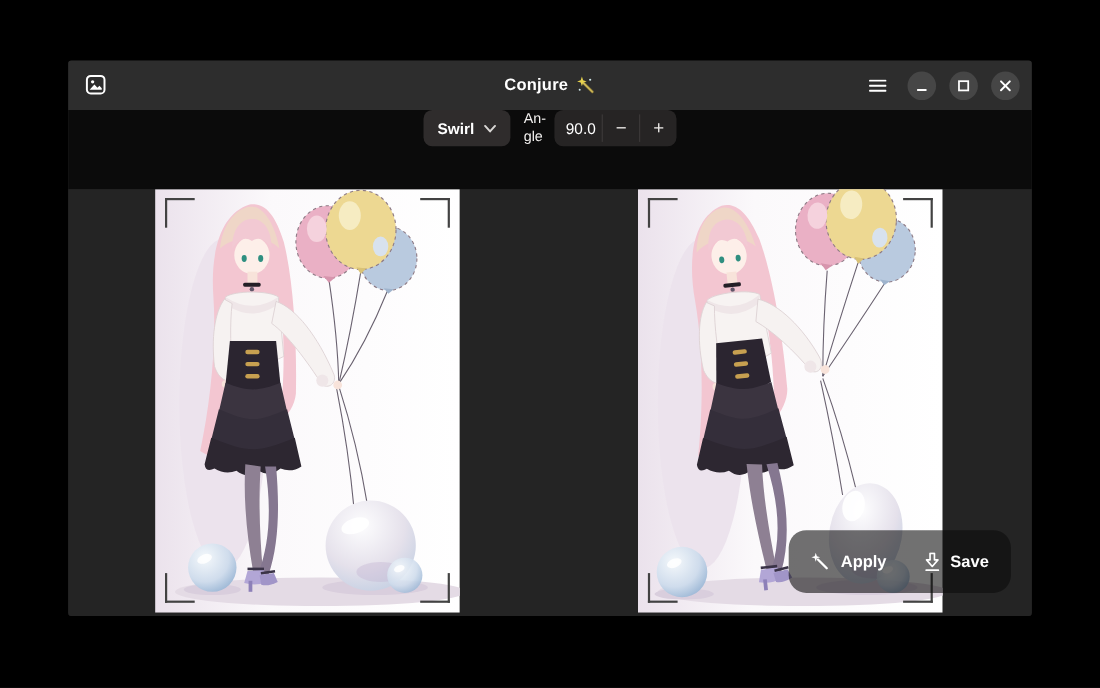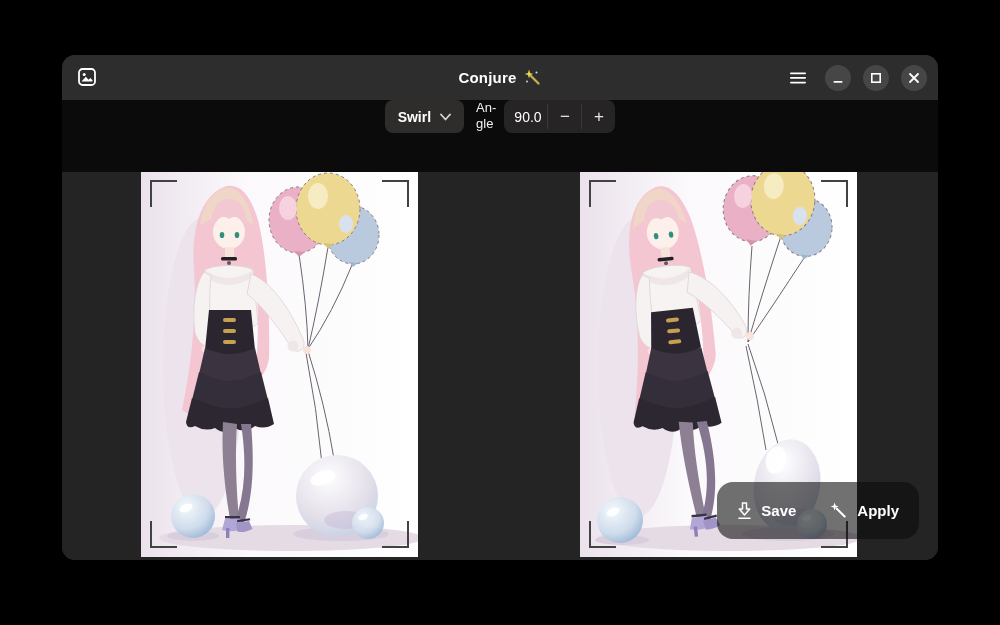--- a/index.html
+++ b/index.html
@@ -1,20 +1,20 @@
 <!DOCTYPE html>
 <html><head>
 <meta charset="utf-8">
 <style>
   * { margin:0; padding:0; box-sizing:border-box; }
   html,body { width:1000px; height:625px; background:#000; overflow:hidden;
               font-family:"Liberation Sans","DejaVu Sans",sans-serif; }
 
   .window { position:absolute; left:62px; top:55px; width:876px; height:505px;
-            border-radius:13px; overflow:hidden; background:#242424;
+            border-radius:3px; overflow:hidden; background:#242424;
             display:flex; flex-direction:column; box-shadow:0 8px 30px rgba(0,0,0,.8); }
 
   
   .titlebar { height:45px; background:#2d2d2d; flex:0 0 45px; display:flex;
               align-items:center; position:relative; }
   .app-icon { position:absolute; left:13px; top:10px; width:24px; height:24px;
               display:flex; align-items:center; justify-content:center; }
   .title-box { position:absolute; left:0; right:0; top:0; bottom:0;
                display:flex; align-items:center; justify-content:center; gap:7px; }
   .title-text { color:#fff; font-weight:700; font-size:15px; letter-spacing:.2px; }
@@ -321,29 +321,29 @@
         </g>
       </svg>
       <div class="cc tl"></div>
       <div class="cc tr"></div>
       <div class="cc bl"></div>
       <div class="cc br"></div>
     </div>
 
     <div class="action-pill">
       <div class="pill-btn">
+        <svg width="18" height="18" viewBox="0 0 18 18">
+          <path d="M4.6 0.6 L5.6 3.6 L8.6 4.6 L5.6 5.6 L4.6 8.6 L3.6 5.6 L0.6 4.6 L3.6 3.6 Z" fill="#fff"></path>
+          <line x1="6.6" y1="6.6" x2="14.6" y2="14.6" stroke="#fff" stroke-width="2.1" stroke-linecap="round"></line>
+        </svg>
+        <span>Apply</span>
+      </div>
+      <div class="pill-btn">
         <svg width="15" height="18" viewBox="0 0 15 18">
           <path d="M5.5 1 h4 v6 h3.2 L7.5 13 L2.3 7 H5.5 Z" fill="none" stroke="#fff" stroke-width="1.5" stroke-linejoin="round"></path>
           <line x1="2" y1="16.3" x2="13" y2="16.3" stroke="#fff" stroke-width="1.6" stroke-linecap="round"></line>
         </svg>
         <span>Save</span>
       </div>
-      <div class="pill-btn">
-        <svg width="18" height="18" viewBox="0 0 18 18">
-          <path d="M4.6 0.6 L5.6 3.6 L8.6 4.6 L5.6 5.6 L4.6 8.6 L3.6 5.6 L0.6 4.6 L3.6 3.6 Z" fill="#fff"></path>
-          <line x1="6.6" y1="6.6" x2="14.6" y2="14.6" stroke="#fff" stroke-width="2.1" stroke-linecap="round"></line>
-        </svg>
-        <span>Apply</span>
-      </div>
     </div>
 
   </div>
 </div>
 
 </body></html>

